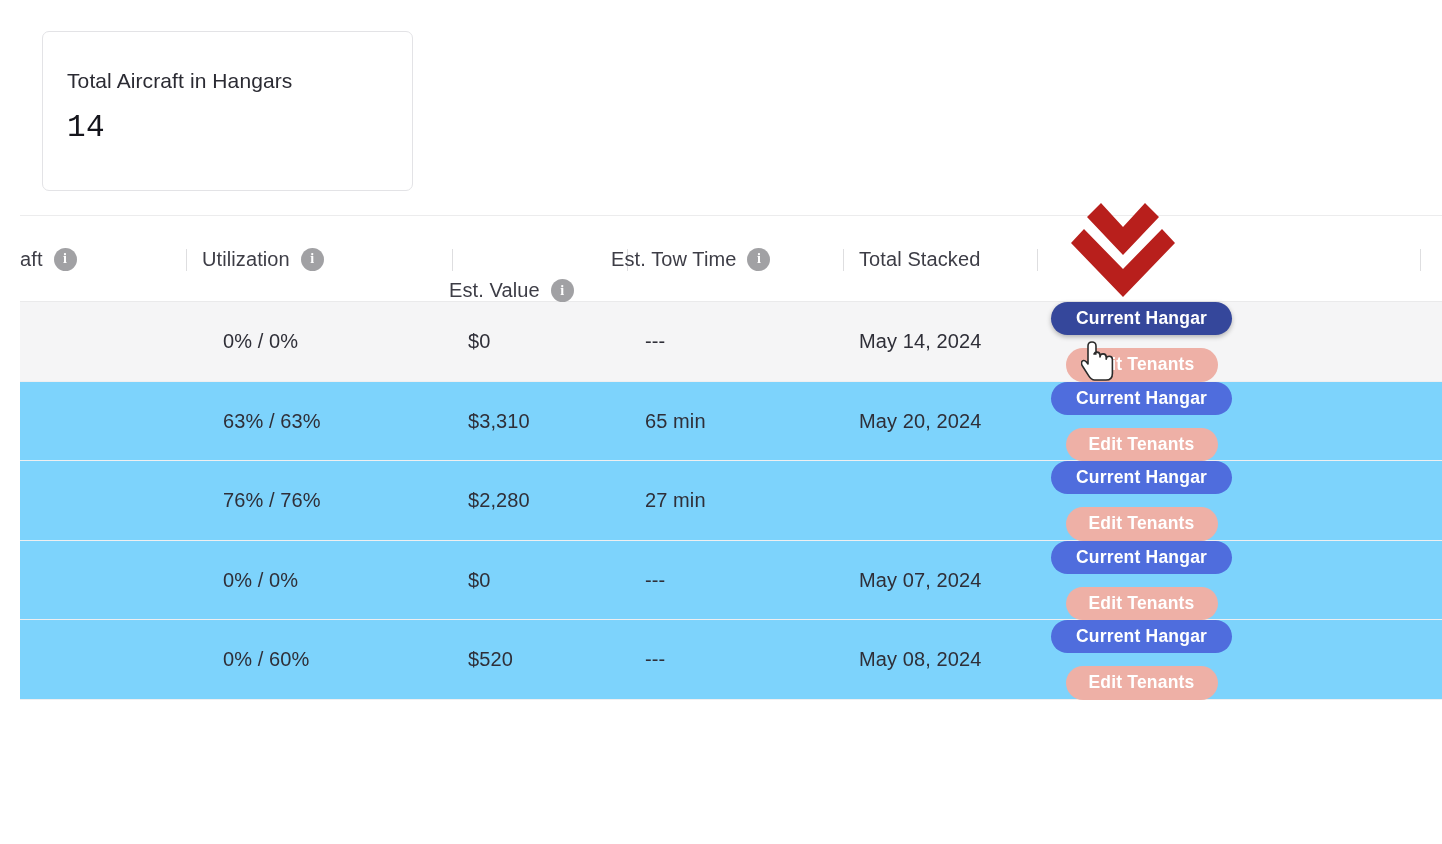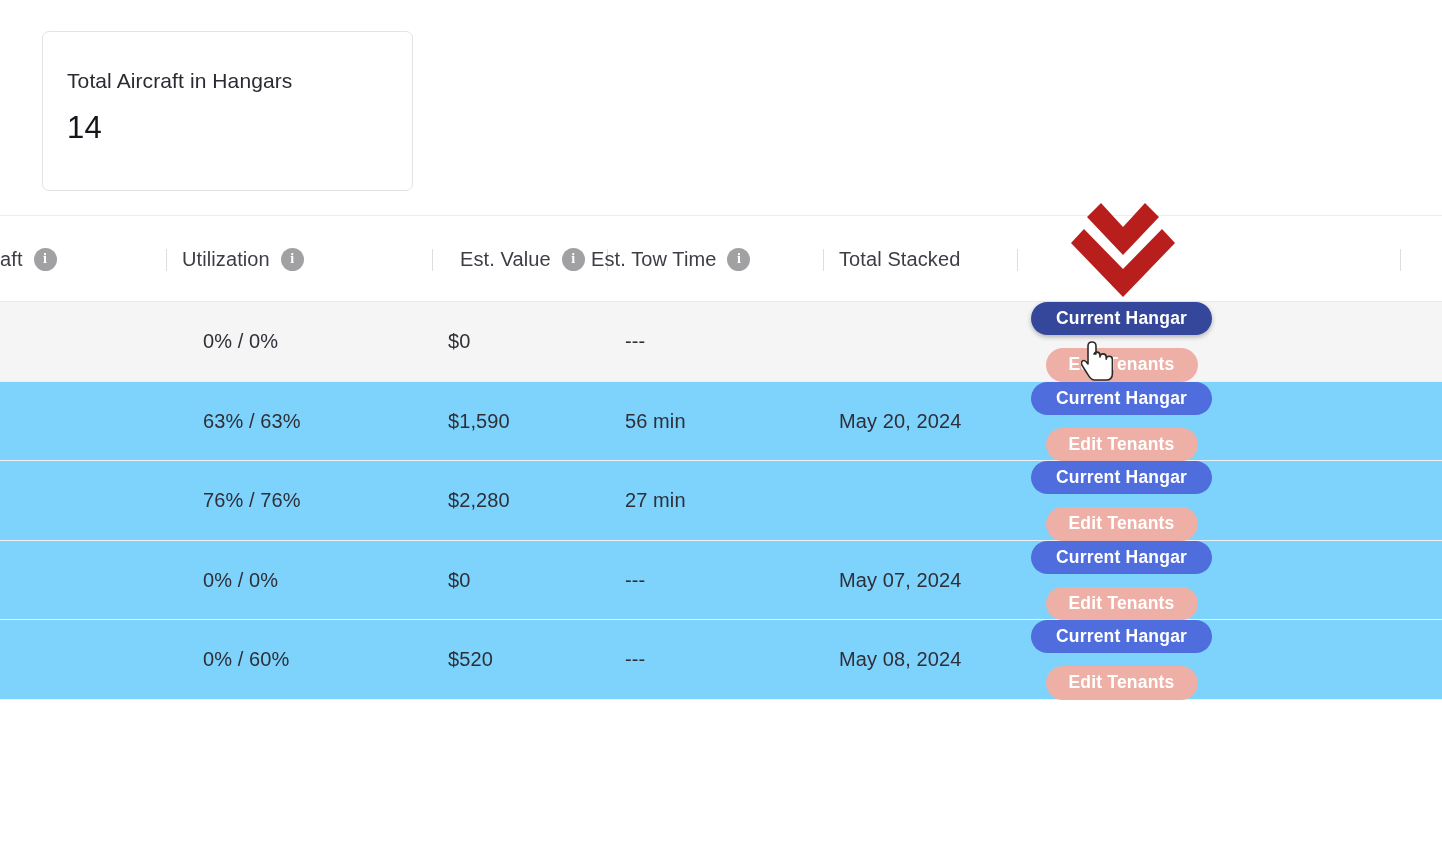--- a/index.html
+++ b/index.html
@@ -40,28 +40,30 @@
     letter-spacing: 0.1px;
     white-space: nowrap;
   }
   .stat-card-value {
     position: absolute;
     left: 24px;
     top: 78px;
     font-size: 31px;
     color: #15151c;
     letter-spacing: 0.3px;
+    font-family: Liberation Mono, monospace;
   }
 
   
   .table {
     position: absolute;
     left: 0;
     top: 215px;
     width: 1442px;
+    padding-left: 20px;
   }
 
   .thead {
     position: relative;
     height: 87px;
     background: #ffffff;
     border-top: 1px solid #ececed;
     border-bottom: 1px solid #eaeaeb;
   }
 
@@ -203,49 +205,50 @@
       <div class="th" style="left:0px;">
         <span>aft</span>
         <span class="info-icon">i</span>
       </div>
 
       <div class="th" style="left:182px;">
         <span>Utilization</span>
         <span class="info-icon">i</span>
       </div>
 
-      <div class="th" style="left:460px;">
+      <div class="th" style="left:429px;align-items:flex-end;">
         <span>Est. Value</span>
         <span class="info-icon">i</span>
       </div>
 
       <div class="th" style="left:591px;">
         <span>Est. Tow Time</span>
         <span class="info-icon">i</span>
       </div>
 
       <div class="th" style="left:839px;">
         <span>Total Stacked</span>
       </div>
     </div>
 
     <div class="trow is-hover">
       <div class="cell c-util">0% / 0%</div>
       <div class="cell c-value">$0</div>
       <div class="cell c-tow">---</div>
+      <div class="cell c-stacked">May 14, 2024</div>
       <div class="cell c-actions">
         <button class="pill pill-primary is-hover">Current Hangar</button>
         <button class="pill pill-secondary">Edit Tenants</button>
       </div>
     </div>
 
     <div class="trow">
       <div class="cell c-util">63% / 63%</div>
-      <div class="cell c-value">$1,590</div>
-      <div class="cell c-tow">56 min</div>
+      <div class="cell c-value">$3,310</div>
+      <div class="cell c-tow">65 min</div>
       <div class="cell c-stacked">May 20, 2024</div>
       <div class="cell c-actions">
         <button class="pill pill-primary">Current Hangar</button>
         <button class="pill pill-secondary">Edit Tenants</button>
       </div>
     </div>
 
     <div class="trow">
       <div class="cell c-util">76% / 76%</div>
       <div class="cell c-value">$2,280</div>

